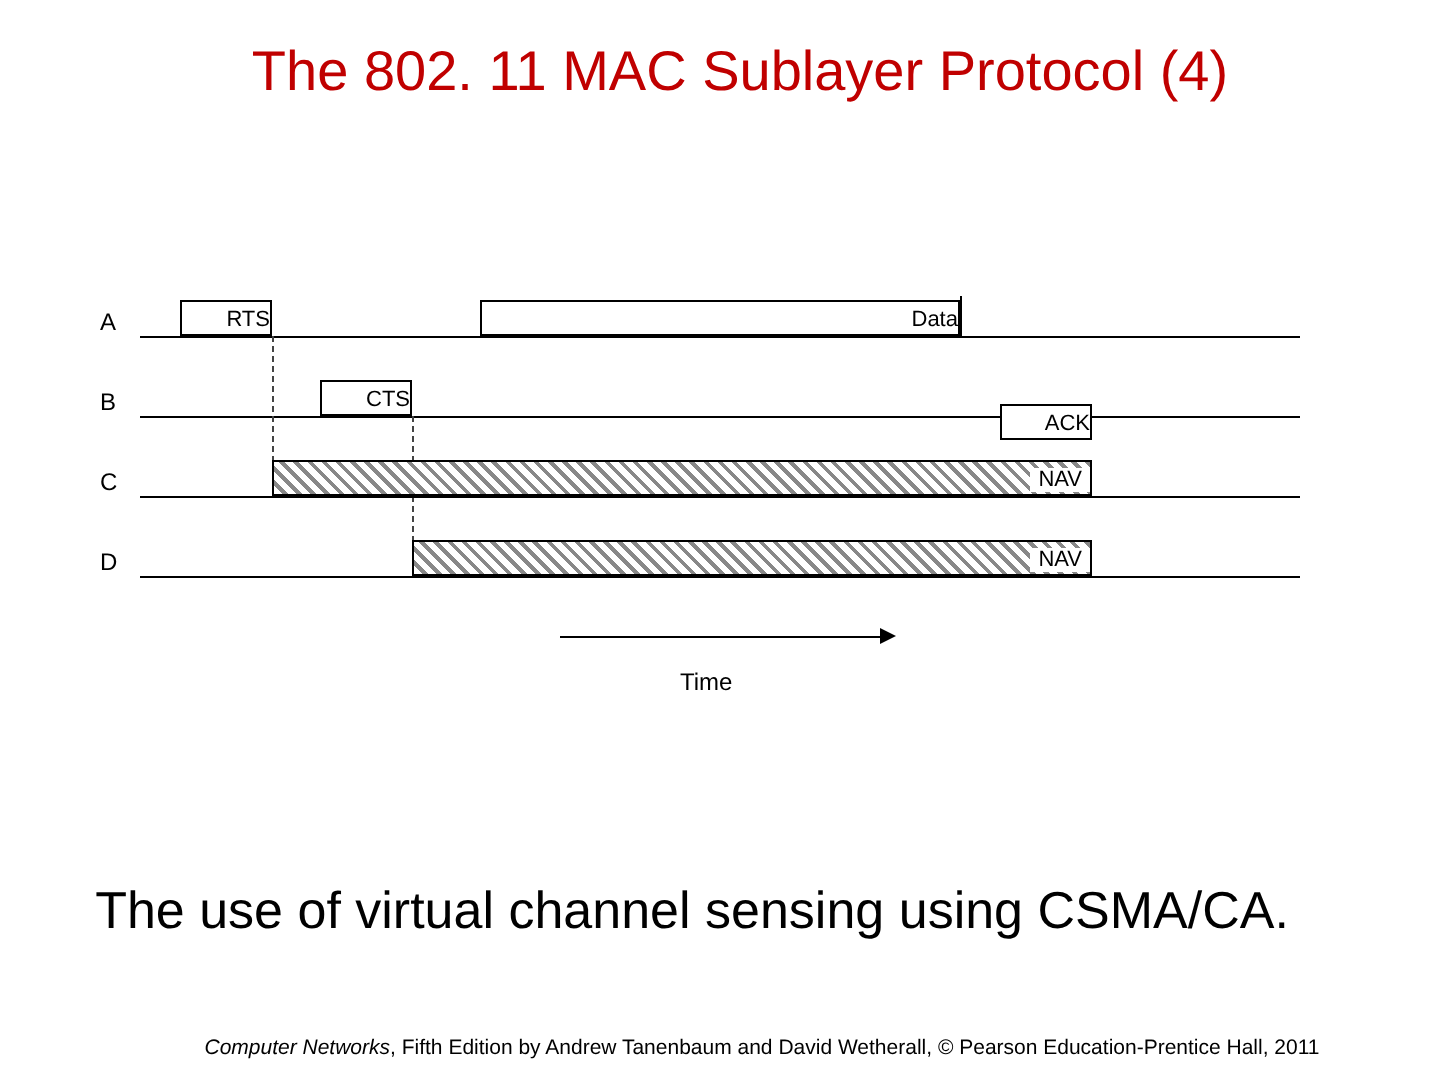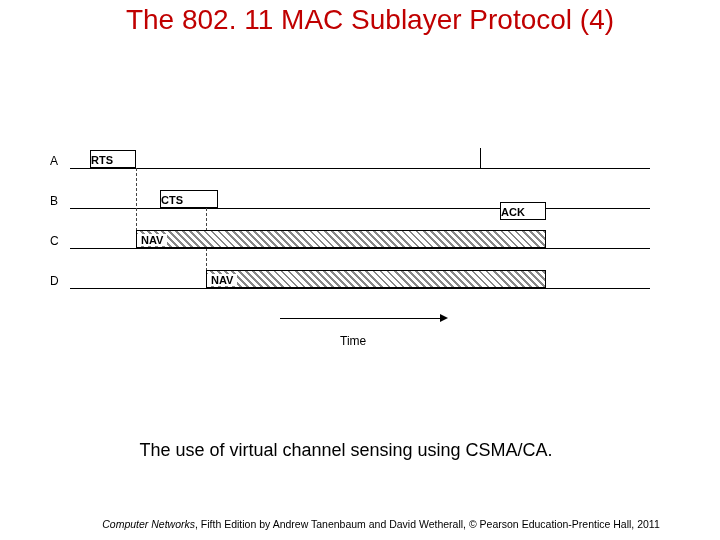--- a/index.html
+++ b/index.html
@@ -9,21 +9,21 @@
     height: 540px;
     font-family: Arial, Helvetica, sans-serif;
     background: #fff;
     position: relative;
     overflow: hidden;
   }
   .title {
     color: #c00000;
     font-size: 28px;
     text-align: center;
-    padding-top: 4px;
+    padding-top: 20px;
     font-weight: normal;
     margin-left: 20px;
   }
   .diagram {
     position: absolute;
     left: 50px;
     top: 150px;
     width: 620px;
     height: 200px;
   }
@@ -35,25 +35,24 @@
   .axis-line {
     position: absolute;
     height: 0;
     border-top: 1px solid #000;
   }
   .box {
     position: absolute;
     border: 1px solid #000;
     background: #fff;
     font-size: 11px;
-    text-align: left;
+    text-align: right;
     line-height: 18px;
     height: 18px;
     box-sizing: border-box;
-    font-weight: bold;
   }
   .hatch {
     background: repeating-linear-gradient(
       45deg,
       #fff,
       #fff 3px,
       #888 3px,
       #888 5px
     );
   }
@@ -86,21 +85,21 @@
   }
   .time-label {
     position: absolute;
     font-size: 12px;
   }
   .caption {
     position: absolute;
     width: 692px;
     text-align: center;
     top: 440px;
-    font-size: 18px;
+    font-size: 26px;
     color: #000;
   }
   .footer {
     position: absolute;
     bottom: 10px;
     width: 720px;
     text-align: center;
     font-size: 10.5px;
     color: #000;
     margin-left: 21px;
@@ -112,25 +111,26 @@
 </head>
 <body>
 
 <div class="title">The 802. 11 MAC Sublayer Protocol (4)</div>
 
 <div class="diagram">
 
   <div class="row-label" style="left:0; top:4px;">A</div>
   <div class="axis-line" style="left:20px; top:18px; width:580px;"></div>
   <div class="box" style="left:40px; top:0; width:46px;">RTS</div>
+  <div class="box" style="left:190px; top:0; width:240px;">Data</div>
   <div class="tick" style="left:430px; top:-2px; height:20px;"></div>
 
   <div class="row-label" style="left:0; top:44px;">B</div>
   <div class="axis-line" style="left:20px; top:58px; width:580px;"></div>
-  <div class="box" style="left:110px; top:40px; width:58px;">CTS</div>
+  <div class="box" style="left:110px; top:40px; width:46px;">CTS</div>
   <div class="box" style="left:450px; top:52px; width:46px;">ACK</div>
 
   <div class="dashed-v" style="left:86px; top:18px; height:68px;"></div>
   <div class="dashed-v" style="left:156px; top:58px; height:68px;"></div>
 
   <div class="row-label" style="left:0; top:84px;">C</div>
   <div class="axis-line" style="left:20px; top:98px; width:580px;"></div>
   <div class="box hatch" style="left:86px; top:80px; width:410px;"><span>NAV</span></div>
 
   <div class="row-label" style="left:0; top:124px;">D</div>

